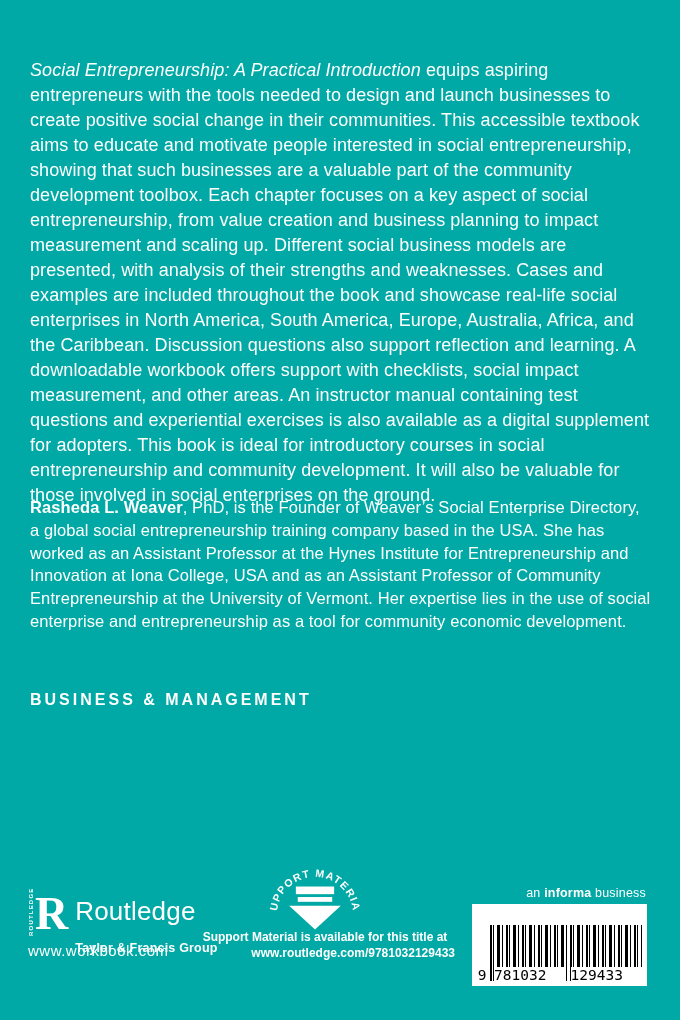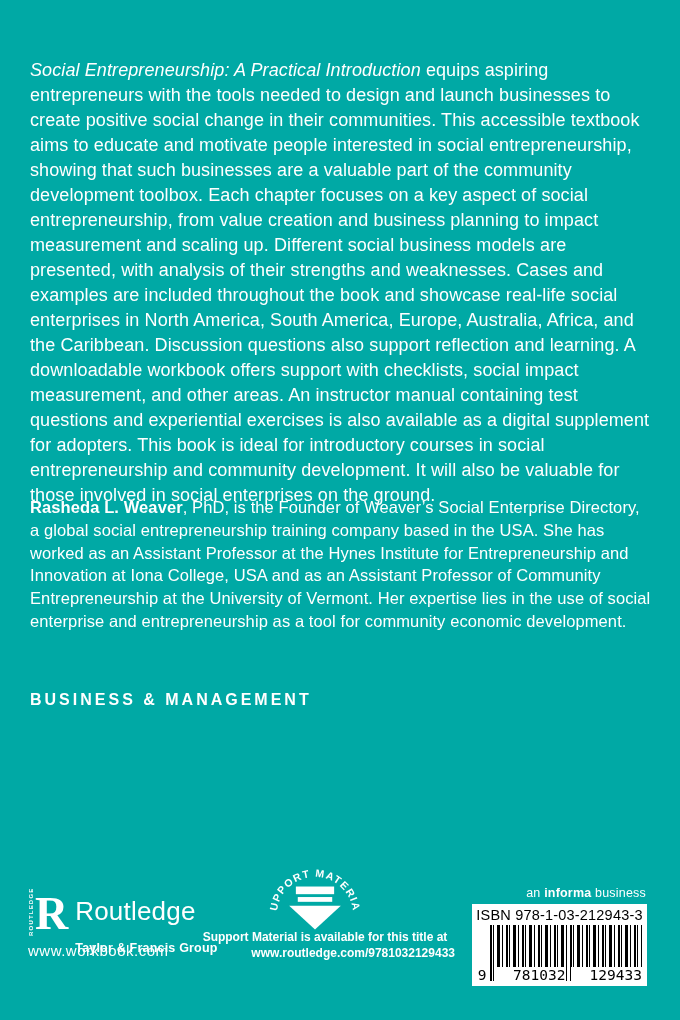--- a/index.html
+++ b/index.html
@@ -113,21 +113,21 @@
       var(--barcode_fg) 12px 13px, var(--barcode_bg) 13px 16px);
   }
   .digits-row {
     position: absolute; left: 3px; right: 5px; top: 61px; height: 19px;
     display: flex; align-items: flex-end;
     font-family: "DejaVu Sans Mono", monospace;
     font-size: 14.5px; line-height: 17px;
     color: var(--barcode_fg);
   }
   .digits-row .d-left { width: 14px; background: var(--barcode_bg); text-align: center; }
-  .digits-row .d-group { flex: 1; background: var(--barcode_bg); text-align: right; margin-left: 5px; }
+  .digits-row .d-group { flex: 1; background: var(--barcode_bg); text-align: left; margin-left: 5px; }
 </style>
 </head>
 <body>
 
 <div class="cover">
 
   <p class="desc"><em>Social Entrepreneurship: A Practical Introduction</em><span> equips aspiring entrepreneurs with the tools needed to design and launch businesses to create positive social change in their communities. This accessible textbook aims to educate and motivate people interested in social entrepreneurship, showing that such businesses are a valuable part of the community development toolbox. Each chapter focuses on a key aspect of social entrepreneurship, from value creation and business planning to impact measurement and scaling up. Different social business models are presented, with analysis of their strengths and weaknesses. Cases and examples are included throughout the book and showcase real-life social enterprises in North America, South America, Europe, Australia, Africa, and the Caribbean. Discussion questions also support reflection and learning. A downloadable workbook offers support with checklists, social impact measurement, and other areas. An instructor manual containing test questions and experiential exercises is also available as a digital supplement for adopters. This book is ideal for introductory courses in social entrepreneurship and community development. It will also be valuable for those involved in social enterprises on the ground.</span></p>
 
   <p class="bio"><strong>Rasheda L. Weaver</strong><span>, PhD, is the Founder of Weaver’s Social Enterprise Directory, a global social entrepreneurship training company based in the USA. She has worked as an Assistant Professor at the Hynes Institute for Entrepreneurship and Innovation at Iona College, USA and as an Assistant Professor of Community Entrepreneurship at the University of Vermont. Her expertise lies in the use of social enterprise and entrepreneurship as a tool for community economic development.</span></p>
 
@@ -159,21 +159,20 @@
       <polygon points="21,54 75,54 48,79"></polygon>
     </g>
   </svg>
 
   <div class="support-line1">Support Material is available for this title at</div>
   <div class="support-line2">www.routledge.com/9781032129433</div>
 
   <div class="informa"><span>an </span><b>informa</b><span> business</span></div>
 
   <div class="barcode-box">
-    <div class="isbn">ISBN 978-1-03-212943-3</div>
     <div class="bars"></div>
     <div class="digits-row">
       <span class="d-left">9</span>
       <span class="d-group">781032</span>
       <span class="d-group">129433</span>
     </div>
   </div>
 
 
 </div>

